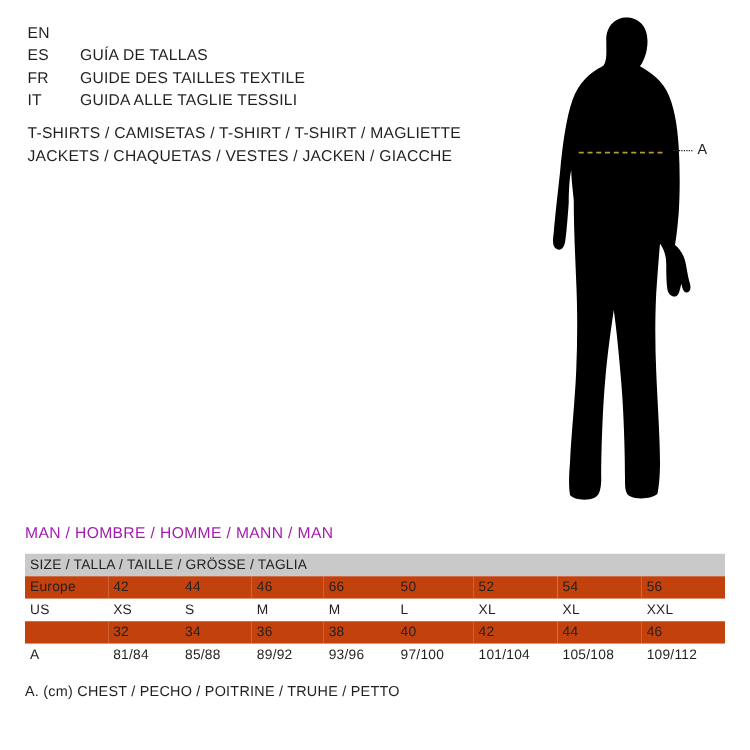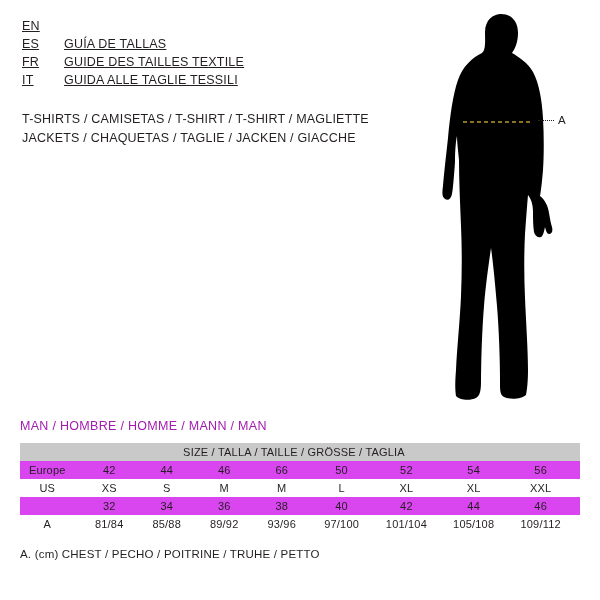--- a/index.html
+++ b/index.html
@@ -26,39 +26,38 @@
     position: absolute;
     left: 22px;
     top: 17px;
     width: 380px;
   }
   .lang-row {
     display: flex;
     align-items: baseline;
     height: 18px;
     line-height: 18px;
-    text-decoration: underline;
   }
   .lang-code {
     width: 42px;
     font-size: 12.5px;
     letter-spacing: 0.2px;
     color: #231f20;
   }
   .lang-text {
     font-size: 12.5px;
     letter-spacing: 0.2px;
     color: #231f20;
   }
 
   
   .garments {
     position: absolute;
     left: 22px;
-    top: 110px;
+    top: 97px;
   }
   .garment-line {
     font-size: 12.5px;
     line-height: 19px;
     letter-spacing: 0.2px;
     color: #231f20;
   }
 
   
   .figure-wrap {
@@ -101,29 +100,28 @@
     width: 560px;
     border-collapse: collapse;
     font-size: 11px;
     color: #231f20;
   }
   table.size-table td {
     height: 18px;
     padding: 0 16px 0 4px;
     vertical-align: middle;
     letter-spacing: 0.2px;
-    text-align: center;
   }
   .row-head td {
     background: #c9c9c9;
     font-size: 11px;
     height: 17px;
   }
   .row-alt td {
-    background: #d946ef;
+    background: #c2410c;
   }
   .row-plain td {
     background: #ffffff;
   }
   .col-label {
     width: 80px;
   }
   .cell {
     width: 68px;
     text-align: left;
@@ -157,21 +155,21 @@
       <span class="lang-text">GUIDE DES TAILLES TEXTILE</span>
     </div>
     <div class="lang-row">
       <span class="lang-code">IT</span>
       <span class="lang-text">GUIDA ALLE TAGLIE TESSILI</span>
     </div>
   </div>
 
   <div class="garments">
     <div class="garment-line">T-SHIRTS / CAMISETAS / T-SHIRT / T-SHIRT / MAGLIETTE</div>
-    <div class="garment-line">JACKETS / CHAQUETAS / TAGLIE / JACKEN / GIACCHE</div>
+    <div class="garment-line">JACKETS / CHAQUETAS / VESTES / JACKEN / GIACCHE</div>
   </div>
 
   <div class="figure-wrap">
     <svg width="200" height="395" viewBox="0 0 200 395">
       <path fill="#000000" d="
         M 85,22
         C 85,10 93,4 101,4
         C 110,4 118,10 118,23
         C 118,32 115,39 112,43
         C 119,47 128,53 133,62

